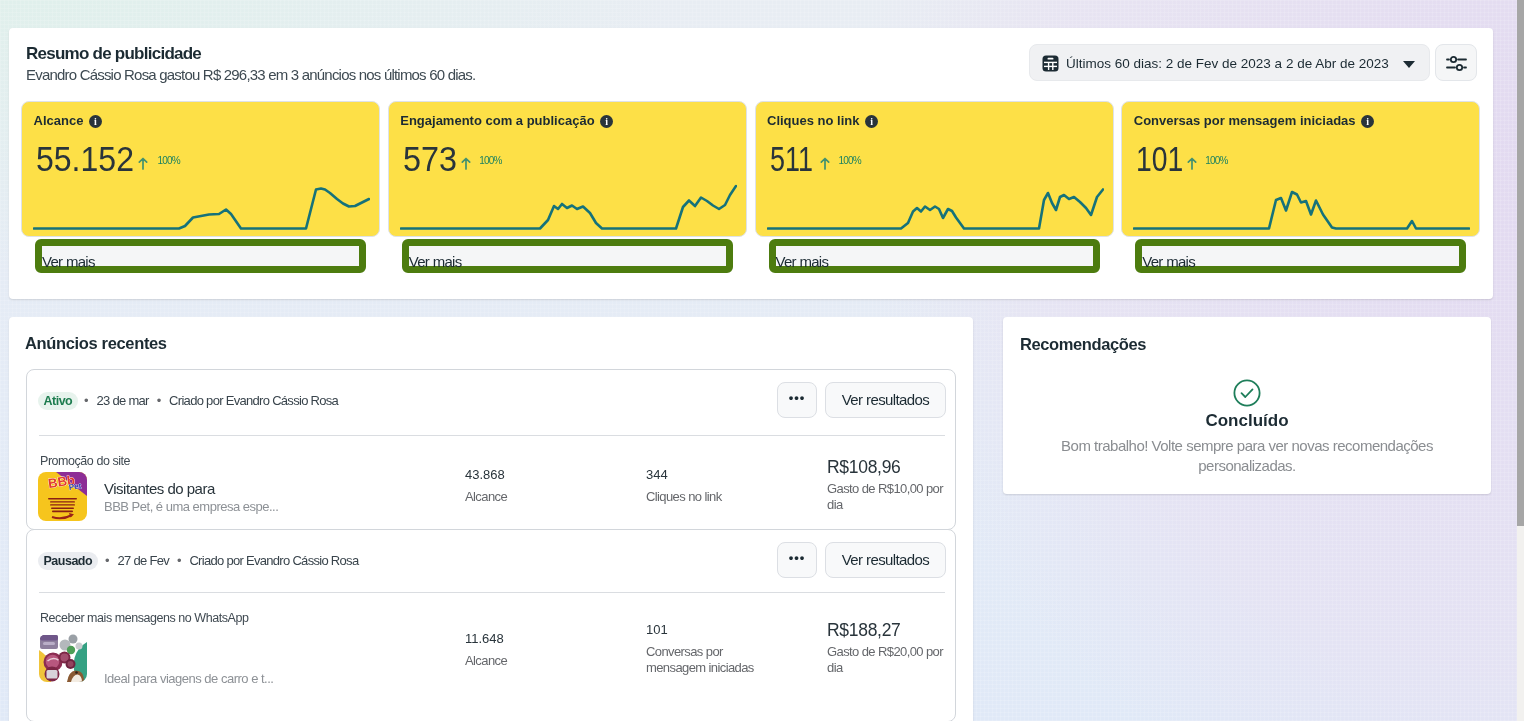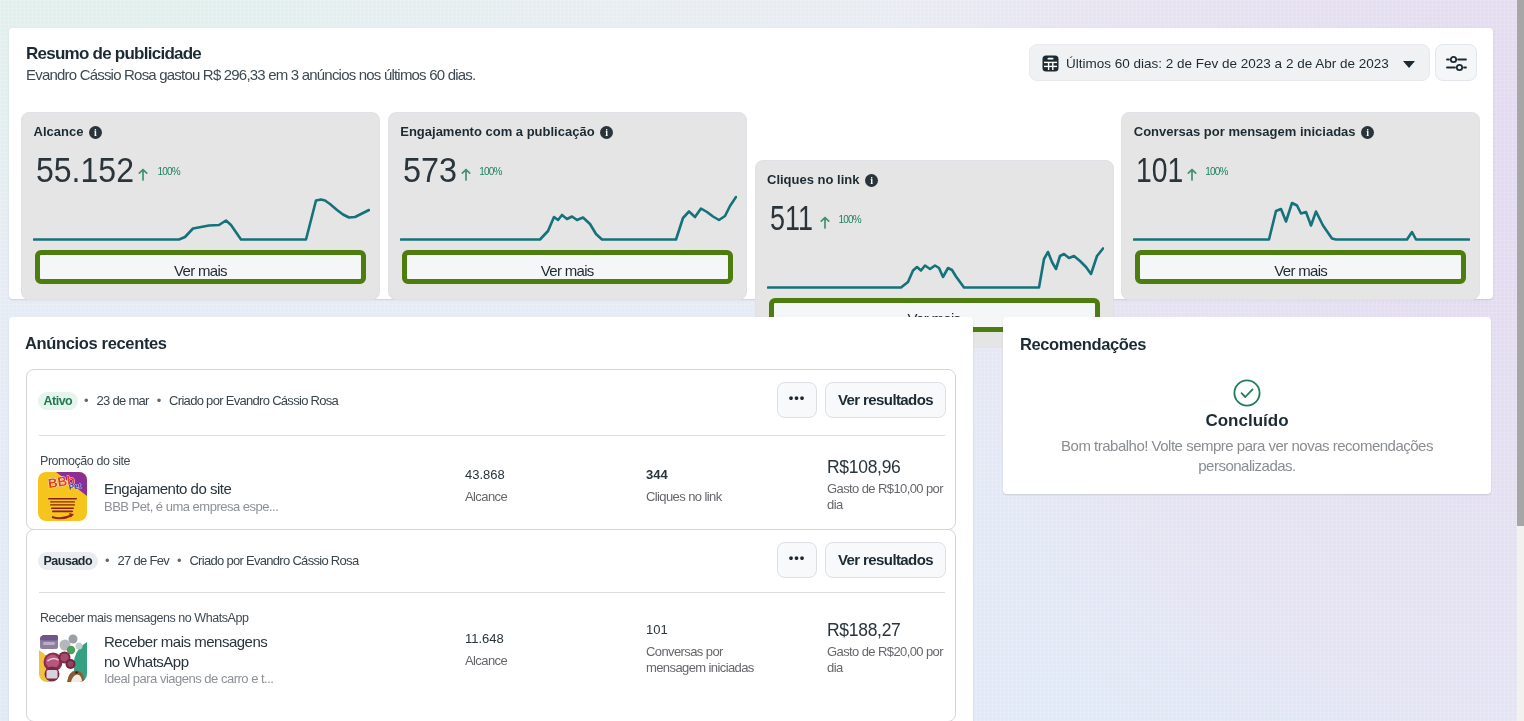--- a/index.html
+++ b/index.html
@@ -8,30 +8,30 @@
 #page {
   position:relative; width:1524px; height:721px; overflow:hidden;
   background:
     repeating-linear-gradient(0deg, rgba(255,255,255,0.13) 0 1px, rgba(255,255,255,0) 1px 4px),
     repeating-linear-gradient(90deg, rgba(255,255,255,0.13) 0 1px, rgba(255,255,255,0) 1px 4px),
     radial-gradient(950px 430px at 30px -20px, rgba(223,240,235,0.95) 0%, rgba(223,240,235,0) 68%),
     radial-gradient(1150px 1150px at 103% 22%, rgba(226,216,240,0.95) 0%, rgba(231,221,241,0.55) 45%, rgba(226,216,240,0) 62%),
     linear-gradient(to bottom, #e8edf3 0%, #e4ebf6 55%, #e0e9f7 100%);
 }
 .card { position:absolute; background:#fff; border-radius:4px; box-shadow:0 1px 2px rgba(0,0,0,0.12); }
-.mcard { position:absolute; background:#e5e5e5; border:1px solid #dee2e7; border-radius:8px; top:84px; width:359px; height:188px; }
+.mcard { position:absolute; background:#fde047; border:1px solid #dee2e7; border-radius:8px; top:73px; width:359px; height:136px; }
 .mtitle { position:absolute; left:11.5px; top:11px; font-size:13px; font-weight:bold; color:#1c2b33; white-space:nowrap; }
 .mnum { position:absolute; left:14px; top:36.5px; font-size:35px; color:#29343b; transform-origin:0 0; white-space:nowrap; }
 .mpct { position:absolute; top:52.5px; font-size:10px; color:#1d8260; letter-spacing:-0.8px; }
 .marr { position:absolute; top:54.5px; }
-.vermais { position:absolute; left:13px; right:13px; top:137px; height:34px; background:#f5f6f7; border:5px solid #4d7c0f; border-radius:6px; text-align:center; line-height:32px; font-size:15px; color:#1c2b33; letter-spacing:-0.7px; }
+.vermais { position:absolute; left:13px; right:13px; top:137px; height:34px; background:#f5f6f7; border:7px solid #4d7c0f; border-radius:6px; text-align:left; line-height:32px; font-size:15px; color:#1c2b33; letter-spacing:-0.7px; }
 .chart { position:absolute; left:11px; top:73px; width:337px; height:60px; }
 .chart polyline { fill:none; stroke:#16727a; stroke-width:2.6; stroke-linejoin:round; stroke-linecap:round; }
 .info { display:inline-block; width:13px; height:13px; border-radius:50%; background:#29343b; color:#fff; font-size:10px; font-weight:bold; text-align:center; line-height:13px; vertical-align:0px; margin-left:2px; letter-spacing:0; font-family:"Liberation Serif",serif; }
-.ibtn { position:absolute; background:#f8f9fa; border:1px solid #dcdfe4; border-radius:8px; top:12px; height:36px;font-weight:bold; }
+.ibtn { position:absolute; background:#f8f9fa; border:1px solid #dcdfe4; border-radius:8px; top:12px; height:36px; }
 .itembox { position:absolute; left:17px; width:930px; border:1px solid #d2d6db; border-radius:8px; background:#fff; }
 .pill { position:absolute; left:11px; top:22px; height:18px; border-radius:9px; font-size:12.5px; font-weight:bold; line-height:18px; padding:0 5.5px; letter-spacing:-0.5px; }
 .meta { position:absolute; top:23px; font-size:13px; color:#39444c; white-space:nowrap; letter-spacing:-0.7px; }
 .meta b { color:#65676b; font-weight:normal; padding:0 5px; letter-spacing:0; }
 .divider { position:absolute; left:12px; width:906px; height:1px; background:#dadde1; top:65px; }
 .adlabel { position:absolute; left:13px; font-size:12.5px; color:#404a52; letter-spacing:-0.45px; }
 .adtitle { position:absolute; left:77px; font-size:15px; color:#29343b; line-height:19.5px; letter-spacing:-0.5px; }
 .adsub { position:absolute; left:77px; font-size:13px; color:#8d9196; letter-spacing:-0.5px; }
 .statnum { position:absolute; font-size:13px; color:#29343b; }
 .statmoney { position:absolute; font-size:17.5px; color:#29343b; letter-spacing:-0.3px; }
@@ -93,21 +93,21 @@
       <svg class="marr" style="left:72.5px;" width="10" height="13" viewBox="0 0 10 13">
         <path d="M5 12 L5 1.6 M1.3 5.2 L5 1.5 L8.7 5.2" fill="none" stroke="#43916f" stroke-width="1.7" stroke-linecap="round" stroke-linejoin="round"></path>
       </svg>
       <div class="mpct" style="left:90.5px;">100%</div>
       <svg class="chart" viewBox="0 0 337 60" preserveAspectRatio="none">
         <polyline points="1,53.5 140,53.5 148,45 154,31 158,34 162,29 167,33 172,30.5 177,34 183,31.5 190,38 196,48 202,53.5 276,53.5 283,32 289,25.5 295,31 301,22.5 307,26 313,30.5 319,34 325,30 330,20 336,11"></polyline>
       </svg>
       <div class="vermais">Ver mais</div>
     </div>
 
-    <div class="mcard" style="left:745.5px;margin-top:48px;">
+    <div class="mcard" style="left:745.5px;">
       <div class="mtitle">Cliques no link <span class="info">i</span></div>
       <div class="mnum" style="transform:scaleX(0.77);">511</div>
       <svg class="marr" style="left:64.5px;" width="10" height="13" viewBox="0 0 10 13">
         <path d="M5 12 L5 1.6 M1.3 5.2 L5 1.5 L8.7 5.2" fill="none" stroke="#43916f" stroke-width="1.7" stroke-linecap="round" stroke-linejoin="round"></path>
       </svg>
       <div class="mpct" style="left:83px;">100%</div>
       <svg class="chart" viewBox="0 0 337 60" preserveAspectRatio="none">
         <polyline points="1,53.5 134,53.5 141,48 146,36.5 150,33 154,36.5 158,31.5 163,35 168,31.5 172,34 176,43 181,34 185,36 189,42.5 197,53.5 272,53.5 277,25 281,18 285,28 289,35 293,22 297,20 302,24 307,22 313,27 319,33 324,40 330,22 336,14.5"></polyline>
       </svg>
       <div class="vermais">Ver mais</div>
@@ -155,25 +155,25 @@
             <rect x="10" y="26" width="29" height="1.6" rx="0.8"></rect>
             <rect x="12" y="29.2" width="25" height="1.4" rx="0.7"></rect>
             <rect x="12" y="32.2" width="25" height="1.4" rx="0.7"></rect>
             <rect x="13" y="35.4" width="23" height="1.6" rx="0.8"></rect>
             <rect x="14" y="38.6" width="21" height="1.6" rx="0.8"></rect>
           </g>
           <path d="M14 45 Q24 48.5 34 43" fill="none" stroke="#9b2317" stroke-width="2"></path>
           <path d="M31 41 L36 42.3 L32.5 45.6 Z" fill="#9b2317"></path>
         </g>
       </svg>
-      <div class="adtitle" style="top:109px;">Engajamento do site</div>
+      <div class="adtitle" style="top:109px;">Visitantes do para</div>
       <div class="adsub" style="top:129px;">BBB Pet, é uma empresa espe...</div>
       <div class="statnum" style="left:438px; top:97px;">43.868</div>
       <div class="statlab" style="left:438px; top:119px;">Alcance</div>
-      <div class="statnum" style="left:619px; top:97px;font-weight:bold;">344</div>
+      <div class="statnum" style="left:619px; top:97px;">344</div>
       <div class="statlab" style="left:619px; top:119px;">Cliques no link</div>
       <div class="statmoney" style="left:800px; top:87px;">R$108,96</div>
       <div class="statlab" style="left:800px; top:111px; width:130px;">Gasto de R$10,00 por dia</div>
     </div>
 
     <div class="itembox" style="top:212px; height:193px;">
       <div class="pill" style="background:#eaecf0; color:#1c2b33;">Pausado</div>
       <div class="meta" style="left:73px;"><b>•</b> 27 de Fev <b>•</b> Criado por Evandro Cássio Rosa</div>
       <div class="ibtn" style="left:750px; width:40px; text-align:center; line-height:30px; font-size:13px; letter-spacing:1px; color:#1c2b33; font-weight:bold;">•••</div>
       <div class="ibtn" style="left:798px; width:121px; text-align:center; line-height:33px; font-size:15px; color:#1c2b33; letter-spacing:-0.6px;">Ver resultados</div>
@@ -204,21 +204,20 @@
           <circle cx="25.5" cy="23.5" r="4" fill="#a34e6e"></circle>
           <circle cx="31.5" cy="30" r="5" fill="#6e2340"></circle>
           <circle cx="31.5" cy="30" r="3" fill="#93445f"></circle>
           <circle cx="13" cy="40" r="7.5" fill="#7c2746"></circle>
           <rect x="7.5" y="36" width="11" height="8.5" rx="1.5" fill="#d8d3da"></rect>
           <path d="M28 48 Q29.5 37.5 36.5 36.5 Q43.5 36.5 44.5 43 L45.5 48 Z" fill="#8a5a33"></path>
           <path d="M32 48 Q34 40.5 38.5 40.5 Q43 41.5 43 48 Z" fill="#f3ece2"></path>
           <circle cx="37.5" cy="38.5" r="1.3" fill="#2e2018"></circle>
         </g>
       </svg>
-      <div class="adtitle" style="top:102px;">Receber mais mensagens<br>no WhatsApp</div>
       <div class="adsub" style="top:141px;">Ideal para viagens de carro e t...</div>
       <div class="statnum" style="left:438px; top:101px;">11.648</div>
       <div class="statlab" style="left:438px; top:123px;">Alcance</div>
       <div class="statnum" style="left:619px; top:92px;">101</div>
       <div class="statlab" style="left:619px; top:114px; width:112px;">Conversas por mensagem iniciadas</div>
       <div class="statmoney" style="left:800px; top:90px;">R$188,27</div>
       <div class="statlab" style="left:800px; top:114px; width:130px;">Gasto de R$20,00 por dia</div>
     </div>
   </div>
 

